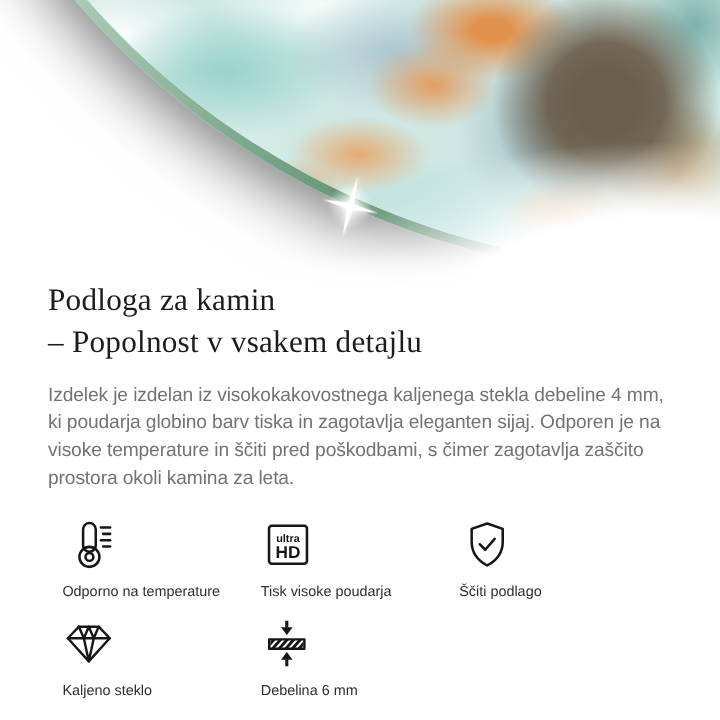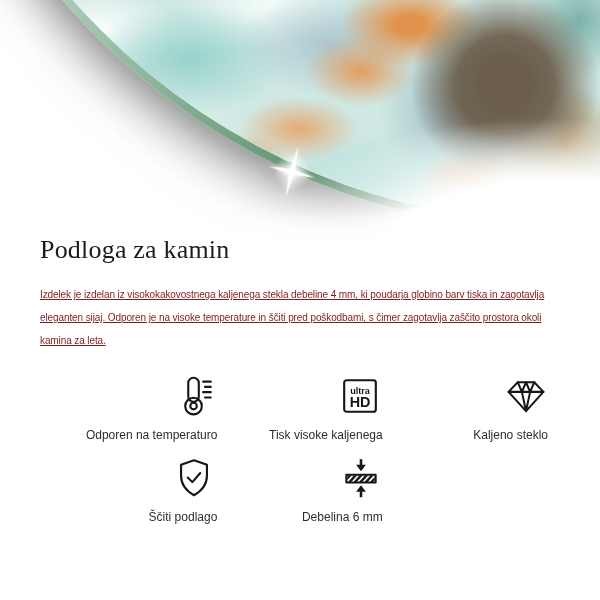--- a/index.html
+++ b/index.html
@@ -55,28 +55,28 @@
 
   
   .content { padding: 0 40px; }
   .page-title {
     margin-top: -8px;
     font-family: "Liberation Serif", serif; font-weight: 400;
     font-size: 26px; line-height: 35px; color: #1c1c1c; letter-spacing: 0.2px;
   }
   .description {
     margin-top: 16px; max-width: 524px;
-    font-size: 10px; line-height: 23px; color: #7f1d1d; letter-spacing: -0.1px; text-decoration: underline;
+    font-size: 16px; line-height: 23px; color: #737373; letter-spacing: -0.1px;
   }
 
   .features {
     margin-top: 20px; padding: 0 12px;
     display: grid; grid-template-columns: repeat(3, 1fr); row-gap: 12px;
   }
-  .feature { display: flex; flex-direction: column; align-items: flex-end; }
+  .feature { display: flex; flex-direction: column; align-items: flex-start; }
   .icon-box { height: 48px; display: flex; align-items: center; justify-content: center; }
   .feature-label { margin-top: 8px; font-size: 12px; color: #2e2e2e; }
   .icon-stroke { stroke: #161616; fill: none; stroke-width: 2.2; stroke-linecap: round; stroke-linejoin: round; }
   .icon-fill { fill: #161616; }
 </style>
 </head>
 <body>
 
 <div class="page">
 
@@ -90,72 +90,73 @@
       <svg viewBox="0 0 60 60" width="60" height="60">
         <path d="M30 4 L32.6 27.4 L54 30 L32.6 32.6 L30 56 L27.4 32.6 L6 30 L27.4 27.4 Z" fill="#ffffff"></path>
       </svg>
     </div>
     <div class="hero-fade"></div>
   </div>
 
   <div class="content">
     <h1 class="page-title">
       <div>Podloga za kamin</div>
+      <div>– Popolnost v vsakem detajlu</div>
     </h1>
 
     <p class="description">Izdelek je izdelan iz visokokakovostnega kaljenega stekla debeline 4 mm, ki poudarja globino barv tiska in zagotavlja eleganten sijaj. Odporen je na visoke temperature in ščiti pred poškodbami, s čimer zagotavlja zaščito prostora okoli kamina za leta.</p>
 
     <div class="features">
 
       <div class="feature">
         <div class="icon-box">
           <svg viewBox="0 0 48 48" width="46" height="46">
             <circle class="icon-stroke" cx="23.5" cy="34.5" r="8.7"></circle>
             <rect class="icon-stroke" x="18" y="5" width="11" height="25" rx="5.5" fill="#ffffff"></rect>
             <circle class="icon-stroke" cx="23.5" cy="34.5" r="3.4"></circle>
             <line class="icon-stroke" x1="33.5" y1="9" x2="41.5" y2="9" stroke-width="2"></line>
             <line class="icon-stroke" x1="35.5" y1="14.5" x2="41.5" y2="14.5" stroke-width="2"></line>
             <line class="icon-stroke" x1="33.5" y1="20" x2="41.5" y2="20" stroke-width="2"></line>
             <line class="icon-stroke" x1="35.5" y1="25.5" x2="41.5" y2="25.5" stroke-width="2"></line>
           </svg>
         </div>
-        <div class="feature-label">Odporen na temperaturo</div>
+        <div class="feature-label">Odporno na temperature</div>
       </div>
 
       <div class="feature">
         <div class="icon-box">
           <svg viewBox="0 0 48 48" width="46" height="46">
             <rect class="icon-stroke" x="7.5" y="7.5" width="33" height="33" rx="2.5" stroke-width="2.6"></rect>
             <text x="24" y="21.5" text-anchor="middle" font-family="Liberation Sans, sans-serif" font-size="9.5" font-weight="600" fill="#161616">ultra</text>
             <text x="24" y="35.5" text-anchor="middle" font-family="Liberation Sans, sans-serif" font-size="15" font-weight="800" fill="#161616">HD</text>
           </svg>
         </div>
-        <div class="feature-label">Tisk visoke kaljenega</div>
+        <div class="feature-label">Tisk visoke poudarja</div>
+      </div>
+
+      <div class="feature">
+        <div class="icon-box">
+          <svg viewBox="0 0 48 48" width="46" height="46">
+            <path class="icon-stroke" d="M24 5.5 L37.5 10.2 V21.5 C37.5 30.8 31.7 37.8 24 42 C16.3 37.8 10.5 30.8 10.5 21.5 V10.2 Z"></path>
+            <path class="icon-stroke" d="M17.5 23.5 L22.3 28.3 L30.5 18.8"></path>
+          </svg>
+        </div>
+        <div class="feature-label">Ščiti podlago</div>
       </div>
 
       <div class="feature">
         <div class="icon-box">
           <svg viewBox="0 0 48 48" width="44" height="44">
             <path class="icon-stroke" stroke-width="2" d="M15 9 H33 L43 19.5 L24 40.5 L5 19.5 Z"></path>
             <path class="icon-stroke" stroke-width="1.7" d="M5 19.5 H43"></path>
             <path class="icon-stroke" stroke-width="1.7" d="M15 9 L19.5 19.5 L24 9 L28.5 19.5 L33 9"></path>
             <path class="icon-stroke" stroke-width="1.7" d="M19.5 19.5 L24 40.5 L28.5 19.5"></path>
           </svg>
         </div>
         <div class="feature-label">Kaljeno steklo</div>
-      </div>
-
-      <div class="feature">
-        <div class="icon-box">
-          <svg viewBox="0 0 48 48" width="46" height="46">
-            <path class="icon-stroke" d="M24 5.5 L37.5 10.2 V21.5 C37.5 30.8 31.7 37.8 24 42 C16.3 37.8 10.5 30.8 10.5 21.5 V10.2 Z"></path>
-            <path class="icon-stroke" d="M17.5 23.5 L22.3 28.3 L30.5 18.8"></path>
-          </svg>
-        </div>
-        <div class="feature-label">Ščiti podlago</div>
       </div>
 
 
       <div class="feature">
         <div class="icon-box">
           <svg viewBox="0 0 48 48" width="44" height="44">
             <defs>
               <clipPath id="barclip">
                   <rect x="9" y="21" width="30" height="7.5"></rect>
                 </clipPath>

